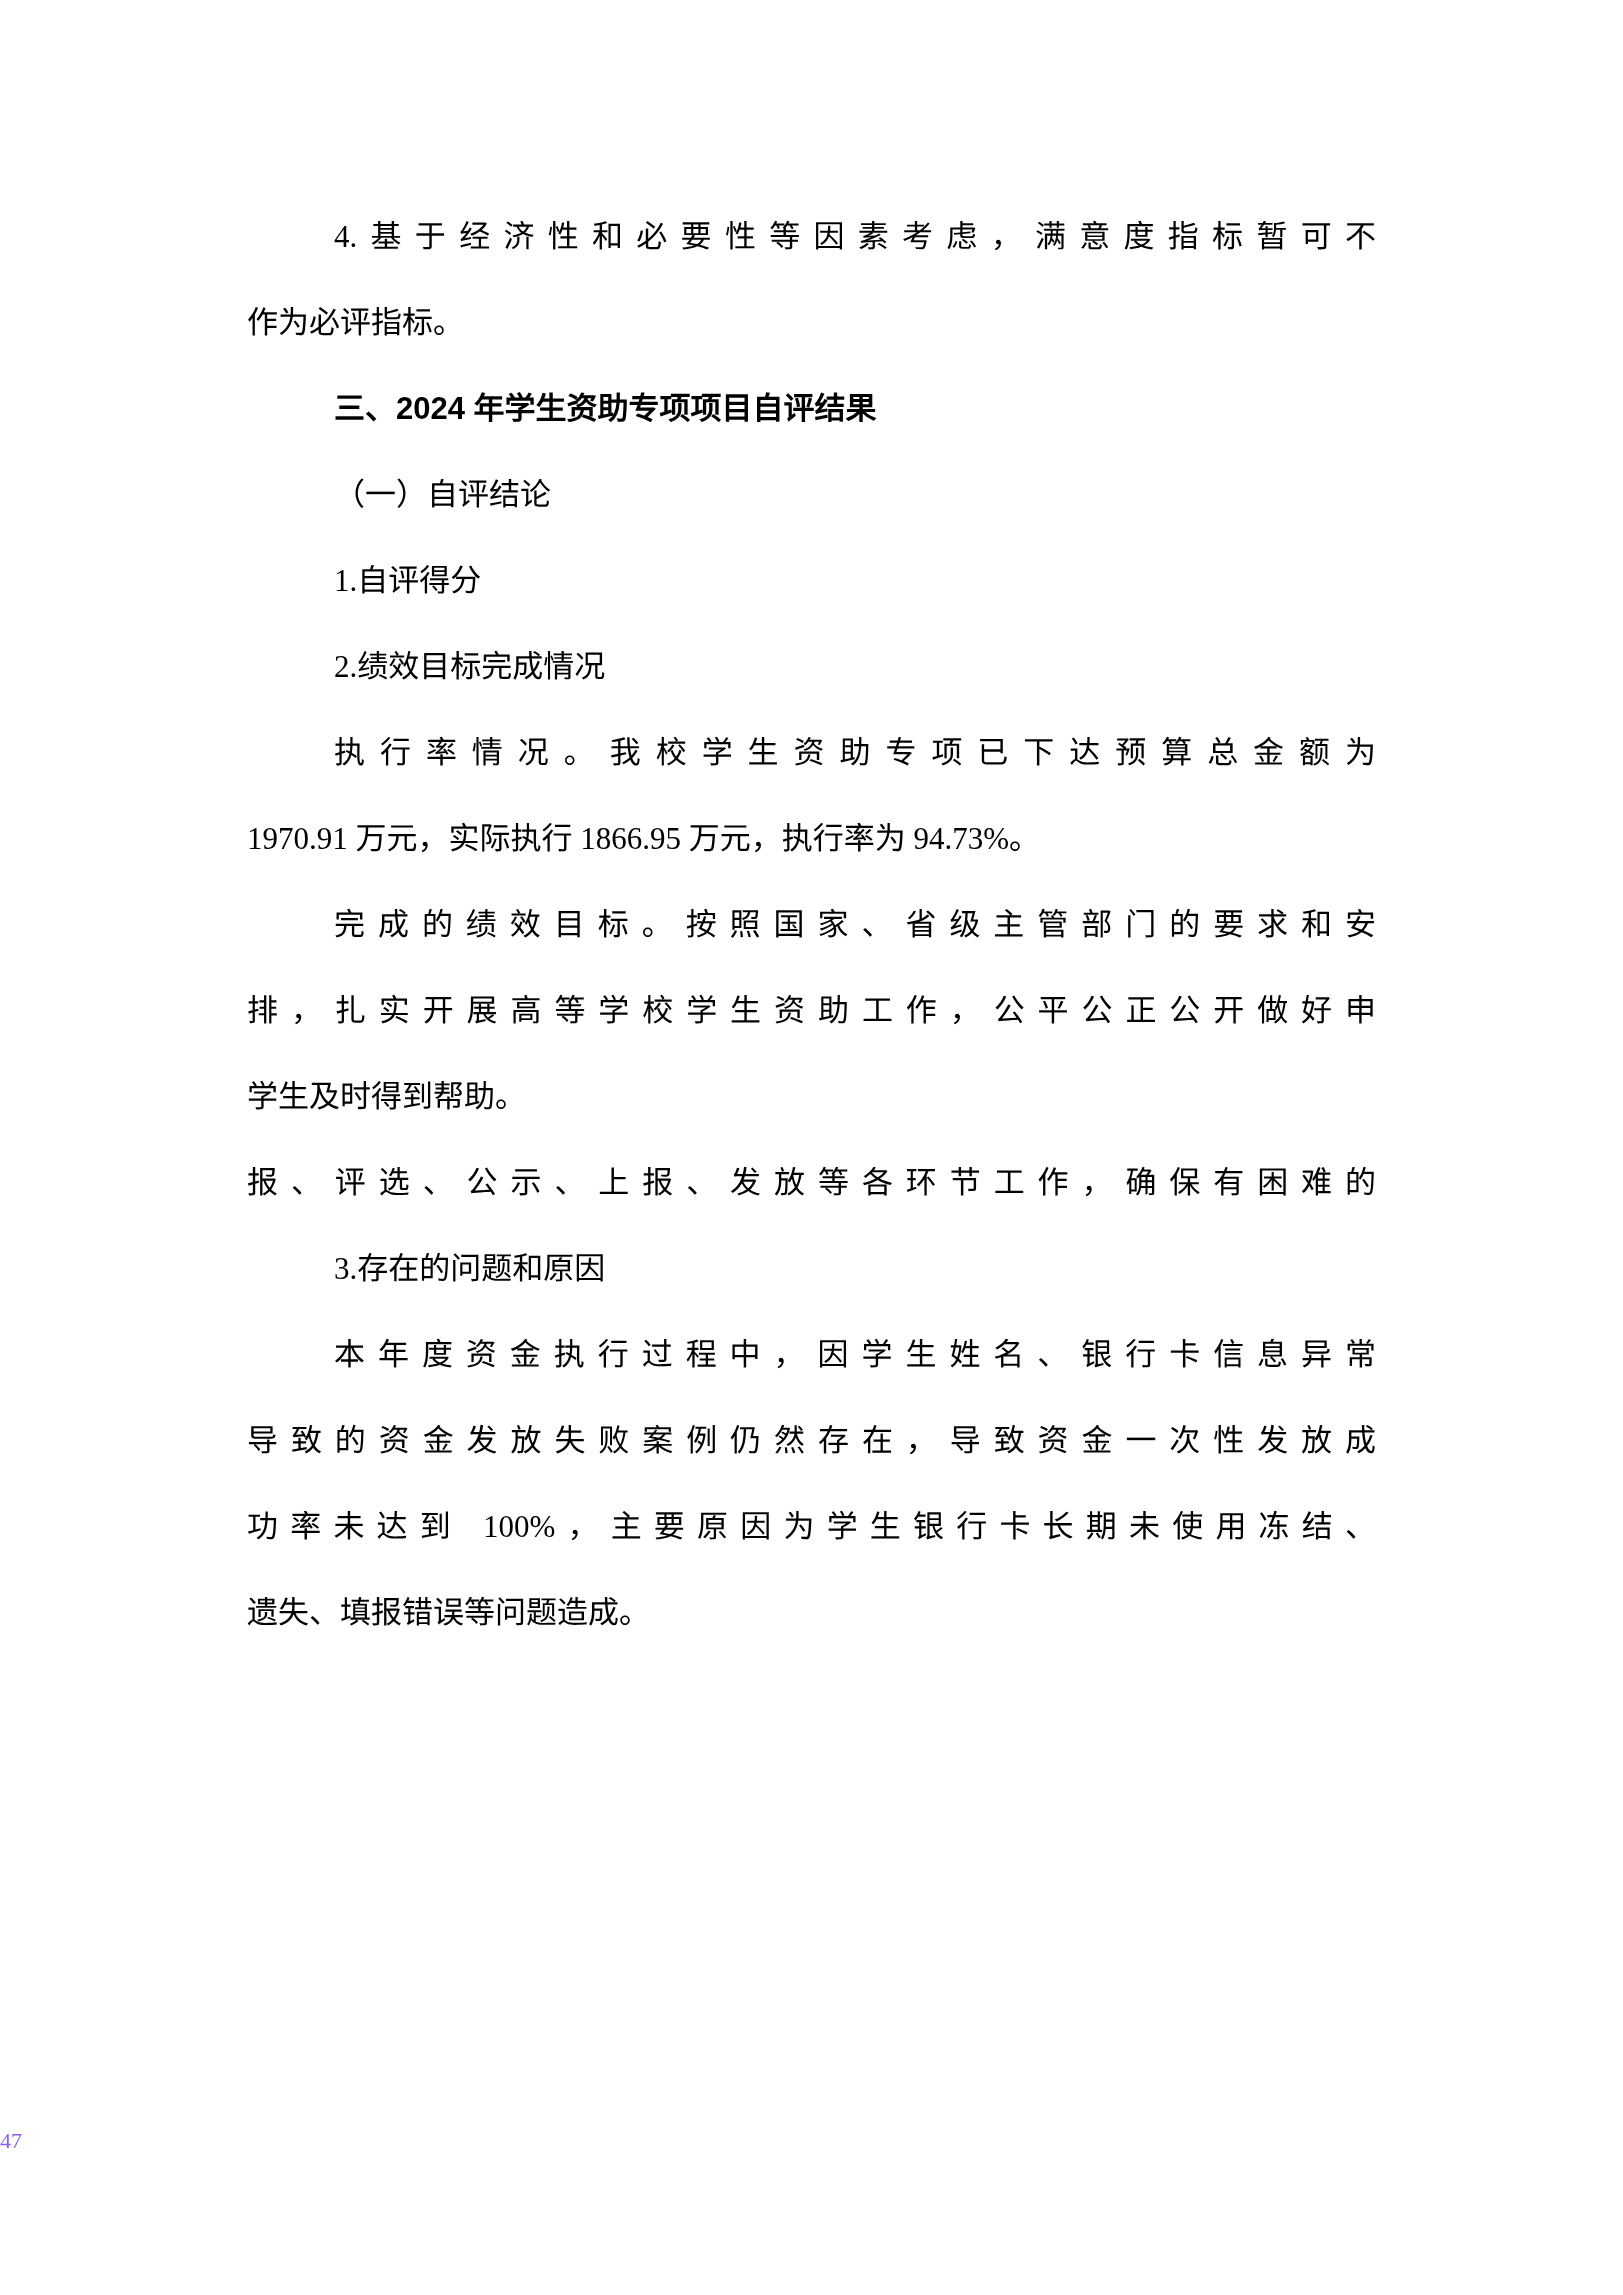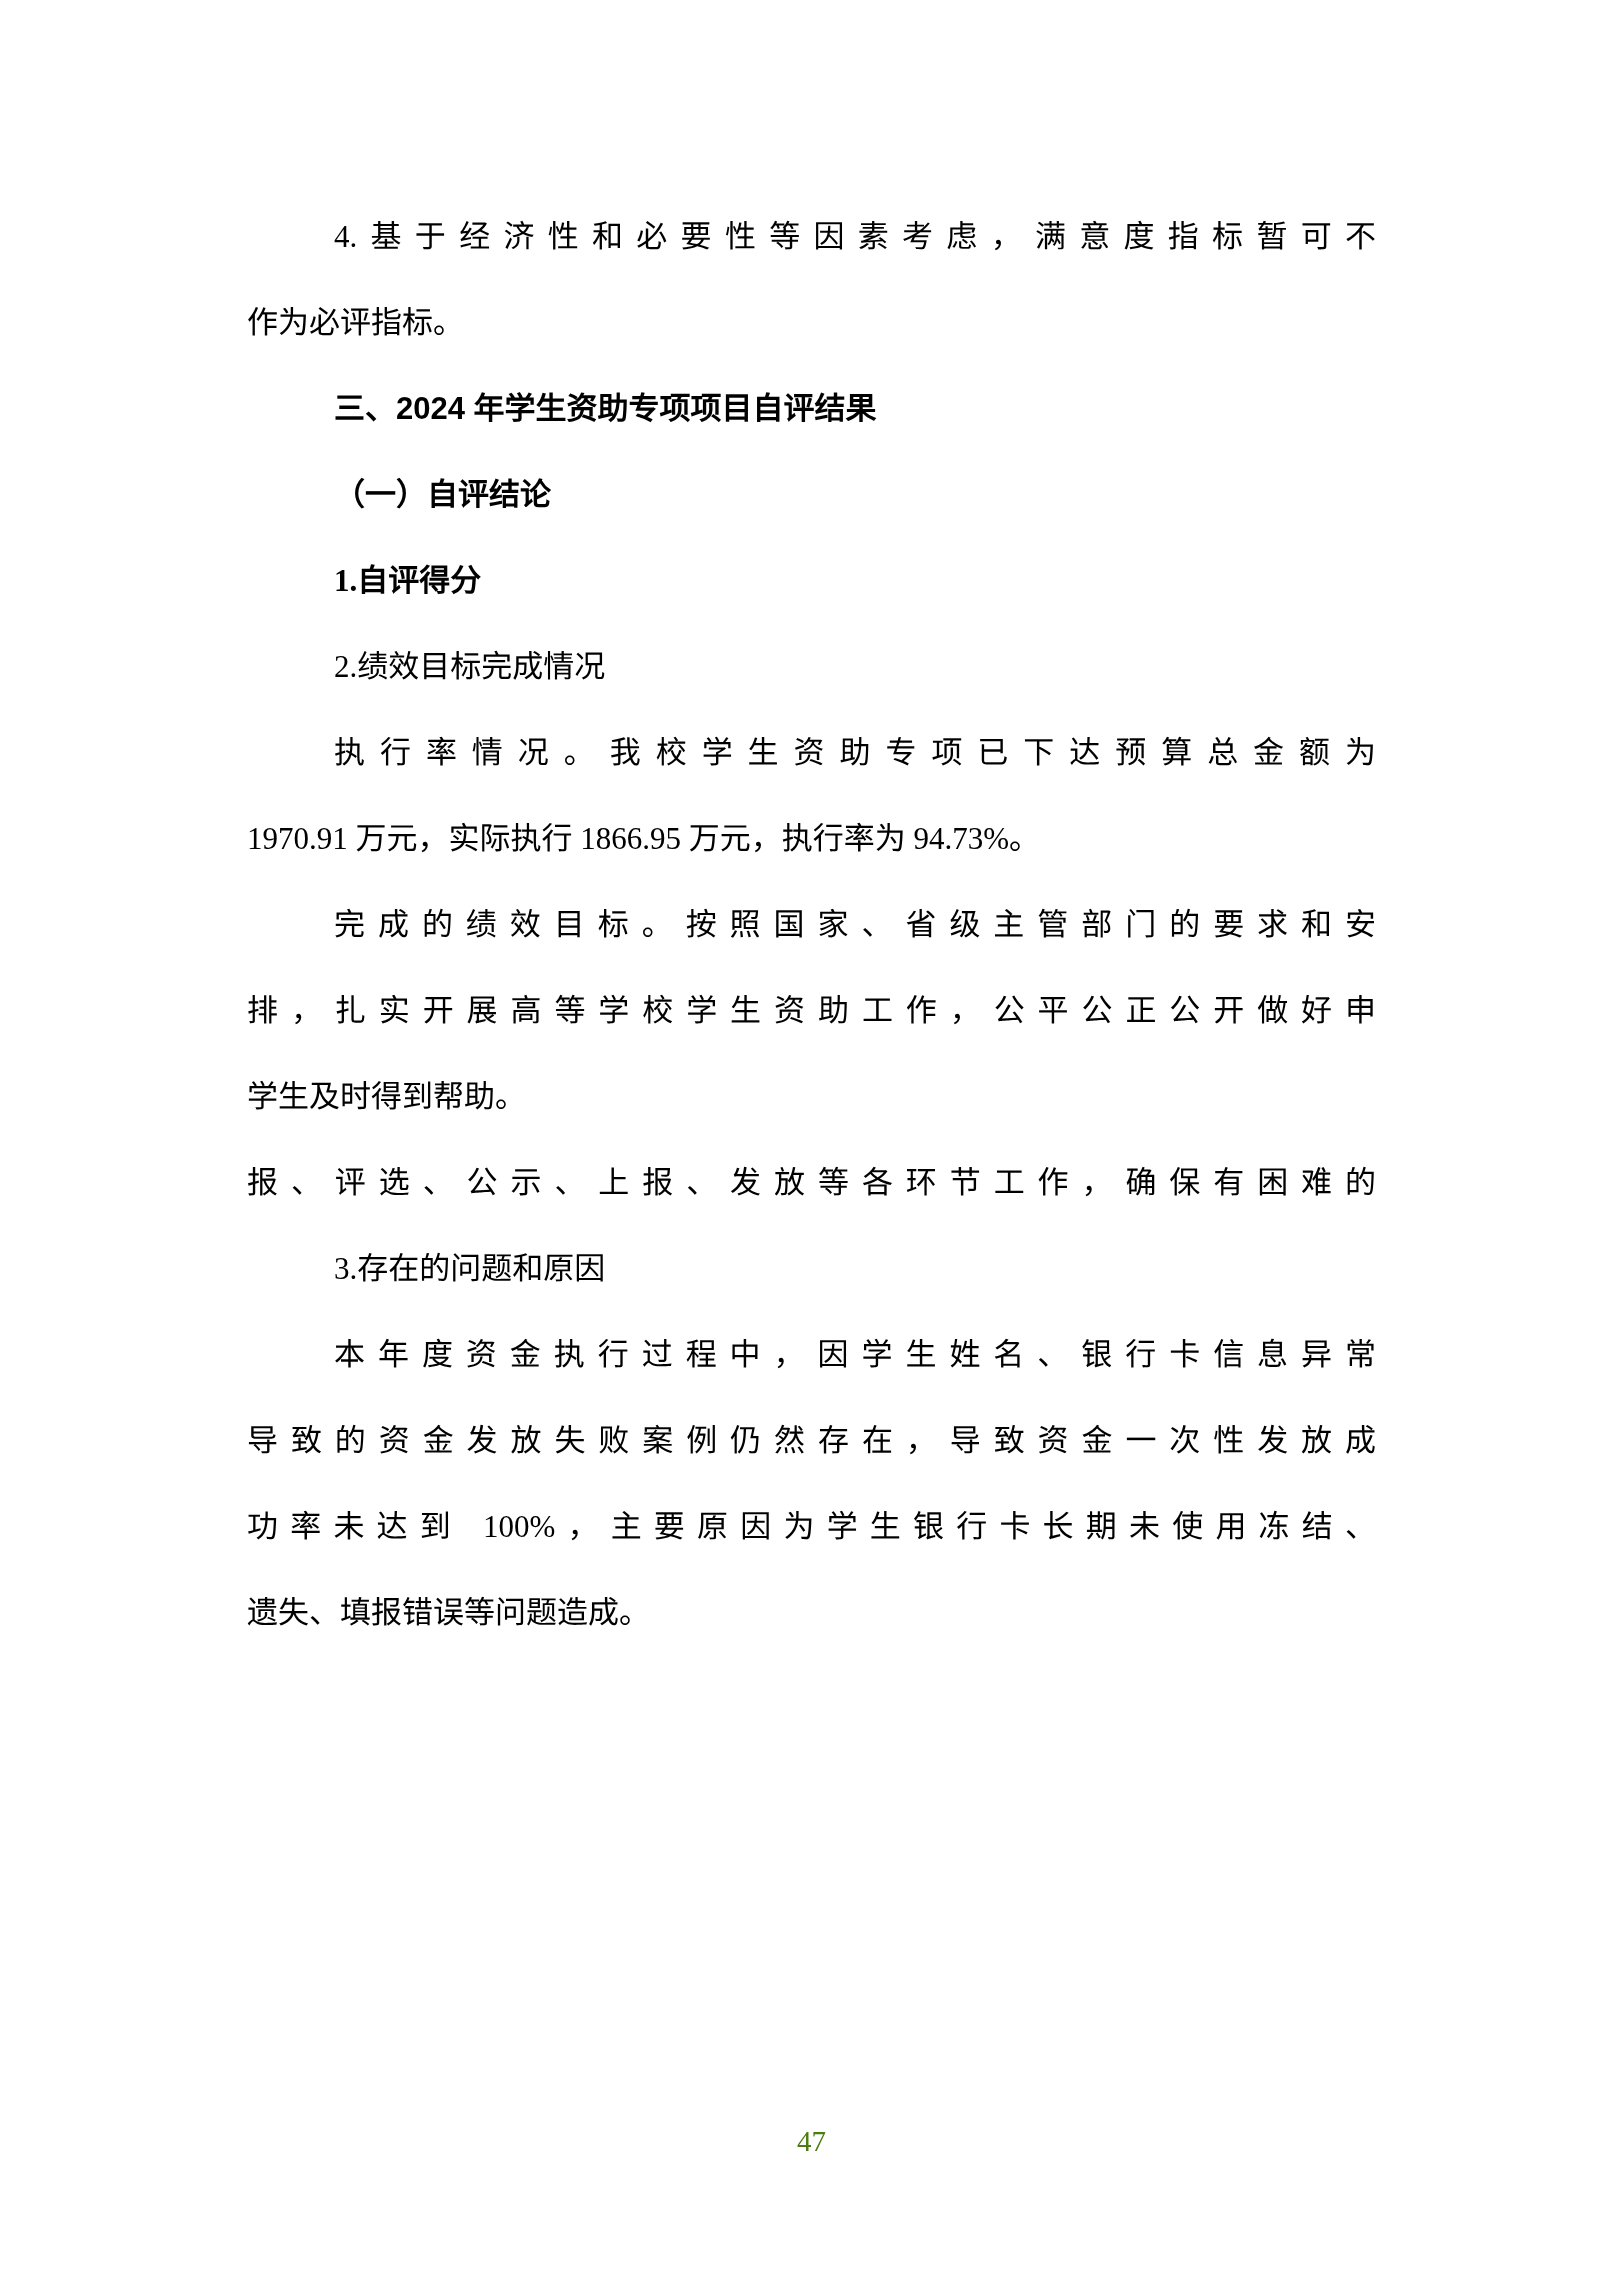--- a/index.html
+++ b/index.html
@@ -35,31 +35,31 @@
     text-justify: inter-character;
   }
   .line.indent {
     padding-left: 87px;
   }
   .line.h1 {
     font-weight: bold;
     font-family: "Liberation Sans", "DejaVu Sans", sans-serif;
   }
   .line.h2, .line.h3 {
-    font-weight: bold;
+    font-weight: normal;
   }
   .page-number {
     position: absolute;
     top: 2121px;
     left: 0;
     width: 100%;
-    text-align: center;
-    font-size: 29px;
+    text-align: left;
+    font-size: 22px;
     line-height: 40px;
-    color: #4d7c0f;
+    color: #8b5cf6;
   }
 </style>
 </head>
 <body>
 
 <div class="page">
   <div class="content">
       <div class="line body indent justify">4.基于经济性和必要性等因素考虑，满意度指标暂可不</div>
       <div class="line body">作为必评指标。</div>
       <div class="line h1 indent">三、2024 年学生资助专项项目自评结果</div>

